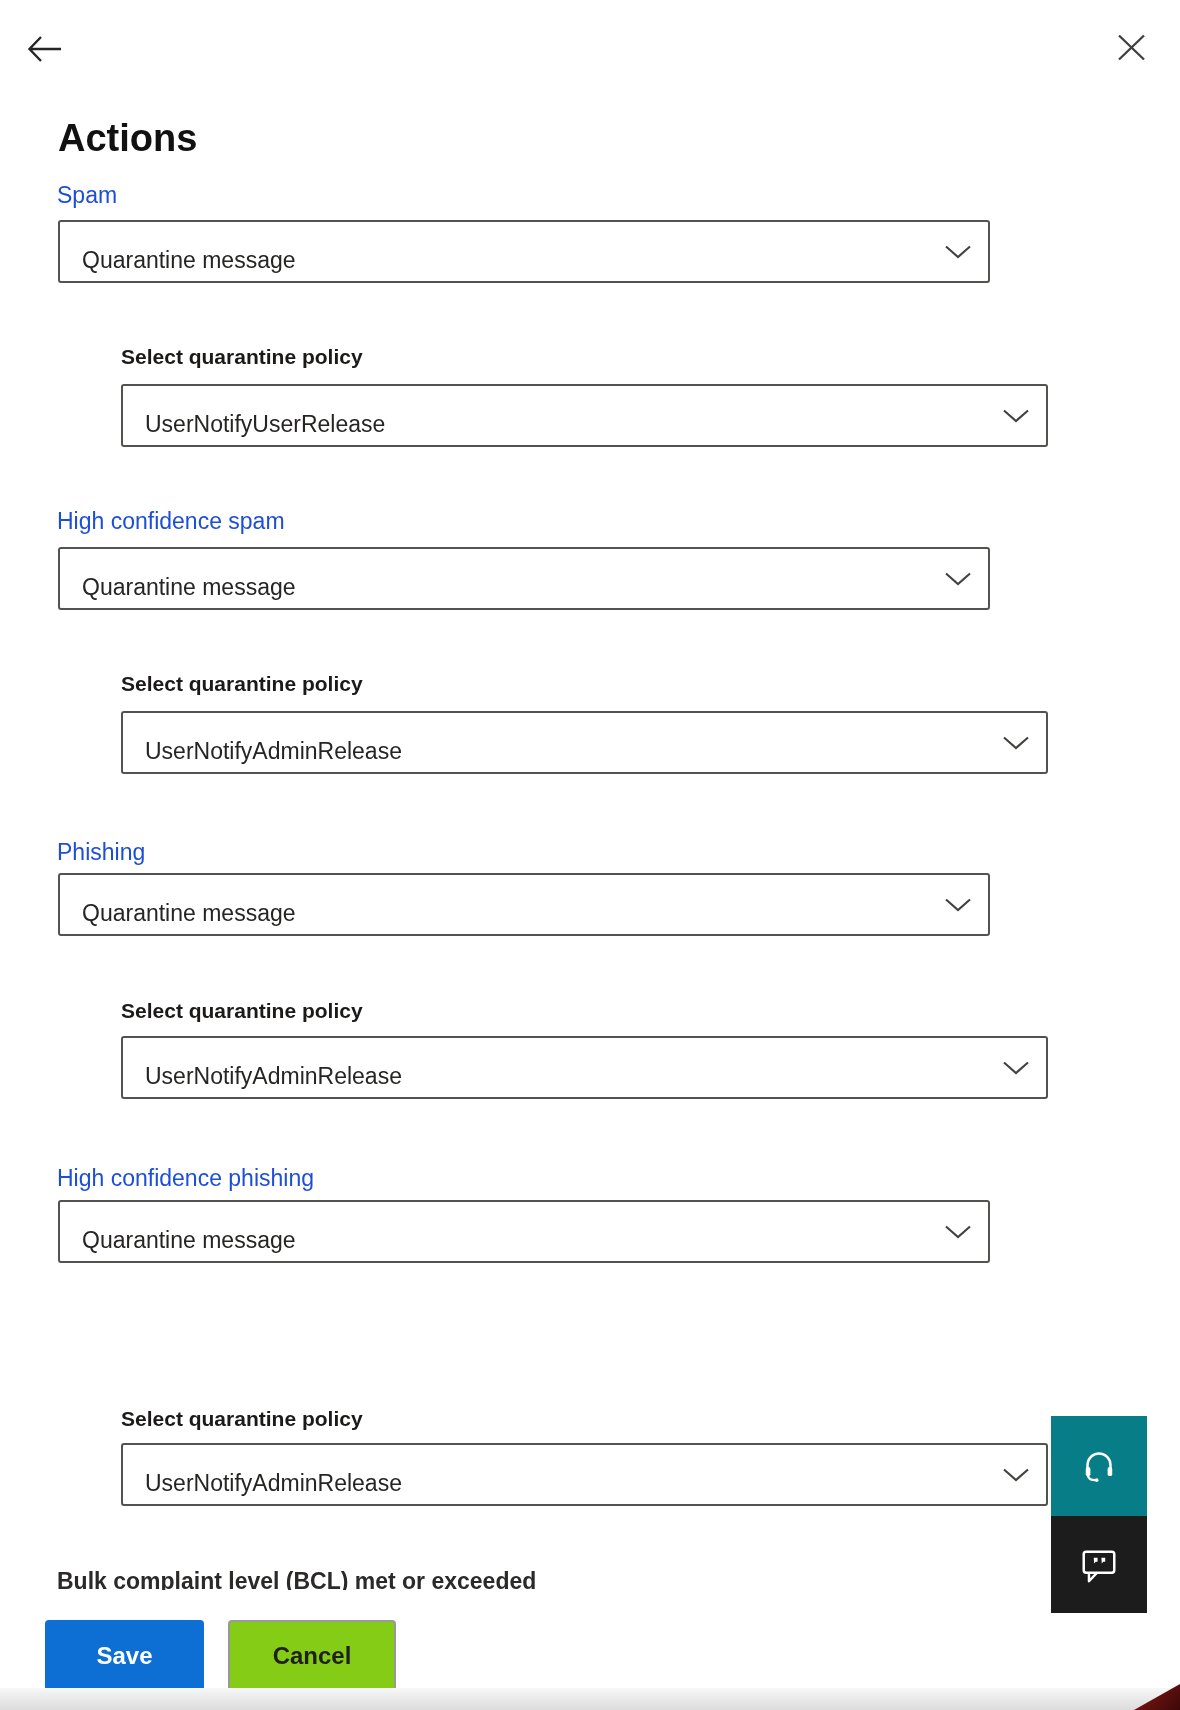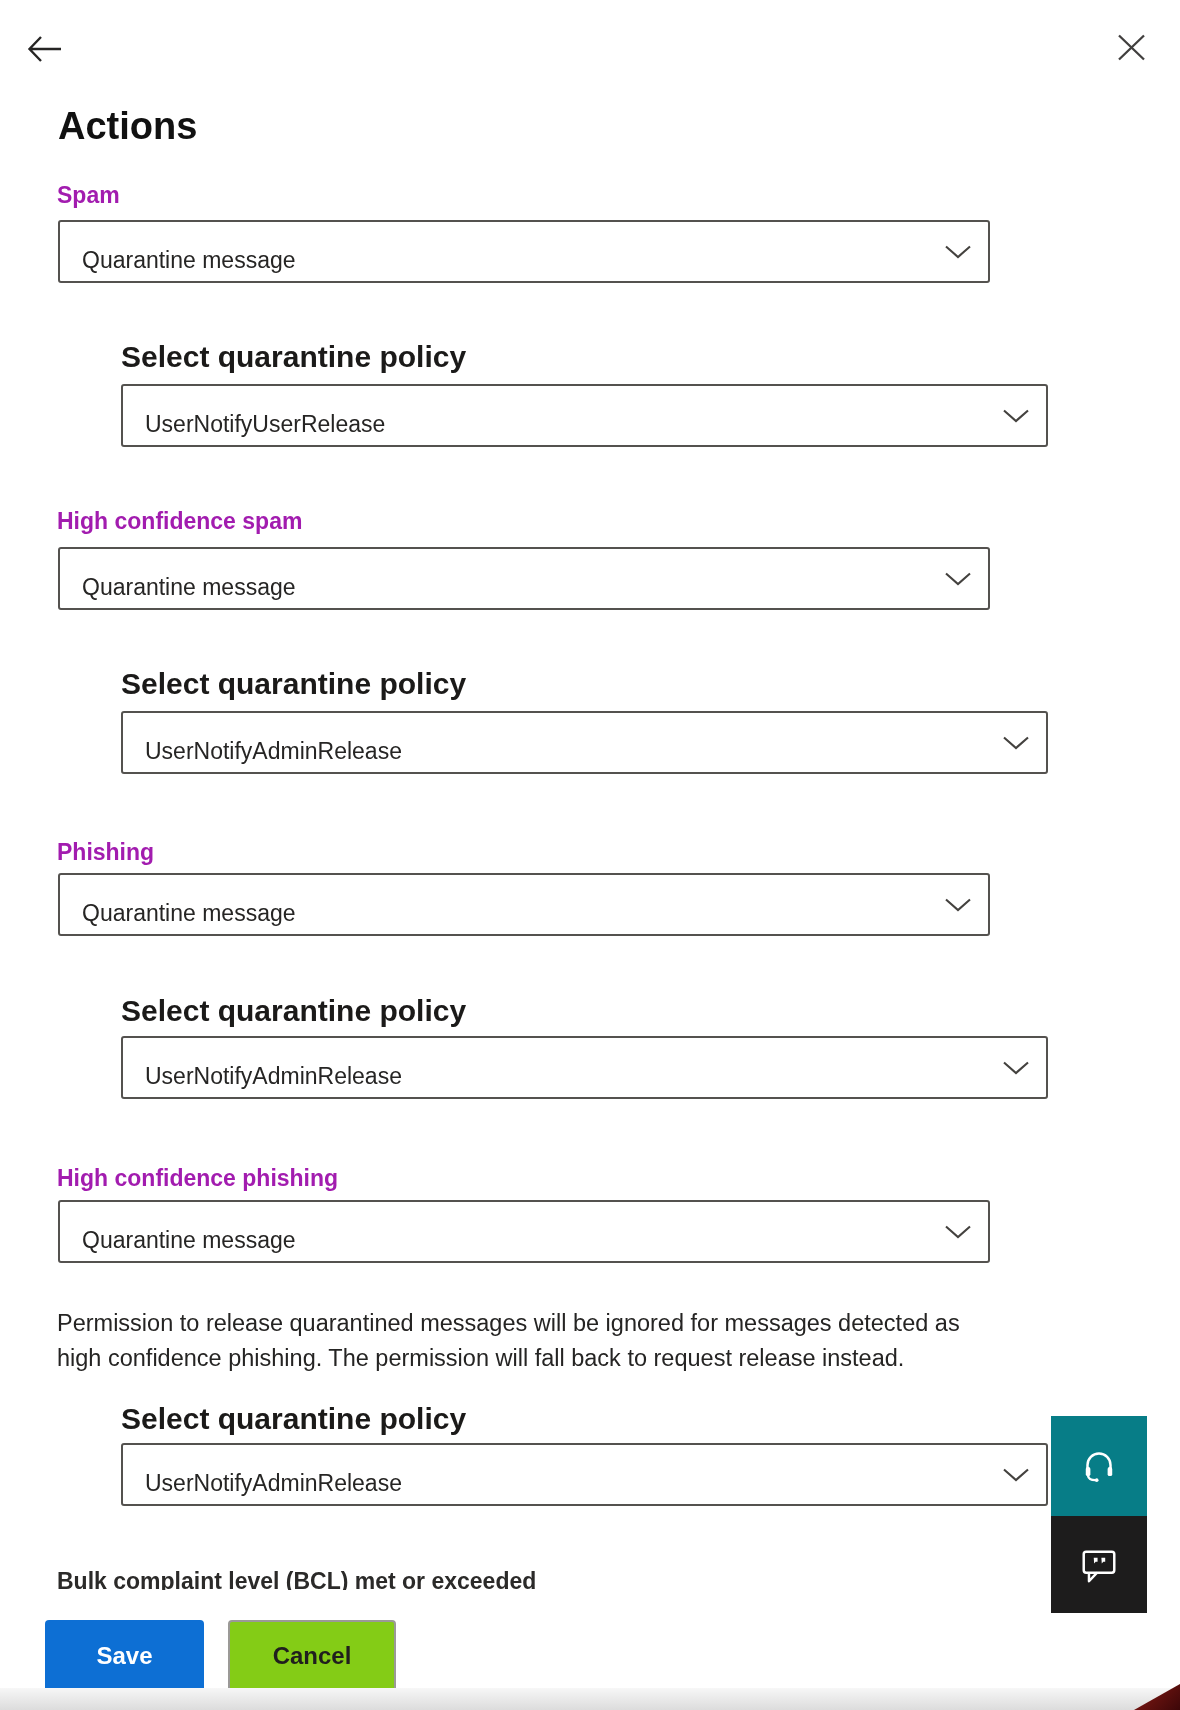--- a/index.html
+++ b/index.html
@@ -5,24 +5,24 @@
   html,body{margin:0;padding:0;background:#fff;}
   .screen{
     position:relative;width:1180px;height:1710px;overflow:hidden;background:#fff;
     font-family:"Liberation Sans", sans-serif;color:#1b1a19;
   }
   
   .icon-btn{position:absolute;background:none;border:none;padding:0;margin:0;cursor:pointer;line-height:0;}
   #back-btn{left:27px;top:33px;width:36px;height:32px;}
   #close-btn{left:1117px;top:34px;width:29px;height:27px;}
   
-  .title{position:absolute;left:58px;top:104px;font-size:38px;font-weight:700;line-height:44px;color:#111;}
+  .title{position:absolute;left:58px;top:116px;font-size:38px;font-weight:700;line-height:44px;color:#111;}
   
-  .sec-label{position:absolute;left:57px;font-size:23px;font-weight:700;line-height:28px;color:#a21caf;}
-  .sub-label{position:absolute;left:121px;font-size:30px;font-weight:600;line-height:28px;color:#1b1a19;}
+  .sec-label{position:absolute;left:57px;font-size:23px;font-weight:400;line-height:28px;color:#1d4ed8;}
+  .sub-label{position:absolute;left:121px;font-size:21px;font-weight:600;line-height:28px;color:#1b1a19;}
   
   .combo{
     position:absolute;box-sizing:border-box;height:63px;background:#fff;
     border:2px solid #54524f;border-radius:3px;display:flex;align-items:center;
     padding:18px 56px 0 22px;font-size:23px;color:#262524;cursor:pointer;
   }
   .combo.main{left:58px;width:932px;}
   .combo.sub{left:121px;width:927px;}
   .combo .chev{position:absolute;right:16px;top:50%;transform:translateY(-50%);line-height:0;}
   
@@ -130,24 +130,20 @@
   <div class="sec-label" id="lbl-s3">High confidence phishing</div>
   <div class="combo main" id="dd-s3" role="combobox">
     <span>Quarantine message</span>
     <span class="chev">
       <svg width="28" height="15" viewBox="0 0 28 15" fill="none">
           <path d="M2 2 L14 12.5 L26 2" stroke="#44423f" stroke-width="2.1" fill="none"></path>
         </svg>
     </span>
   </div>
 
-  <div id="note">
-    <div>Permission to release quarantined messages will be ignored for messages detected as</div>
-    <div>high confidence phishing. The permission will fall back to request release instead.</div>
-  </div>
 
   <div class="sub-label" id="plbl-s3">Select quarantine policy</div>
   <div class="combo sub" id="pdd-s3" role="combobox">
     <span>UserNotifyAdminRelease</span>
     <span class="chev">
       <svg width="28" height="15" viewBox="0 0 28 15" fill="none">
           <path d="M2 2 L14 12.5 L26 2" stroke="#44423f" stroke-width="2.1" fill="none"></path>
         </svg>
     </span>
   </div>

